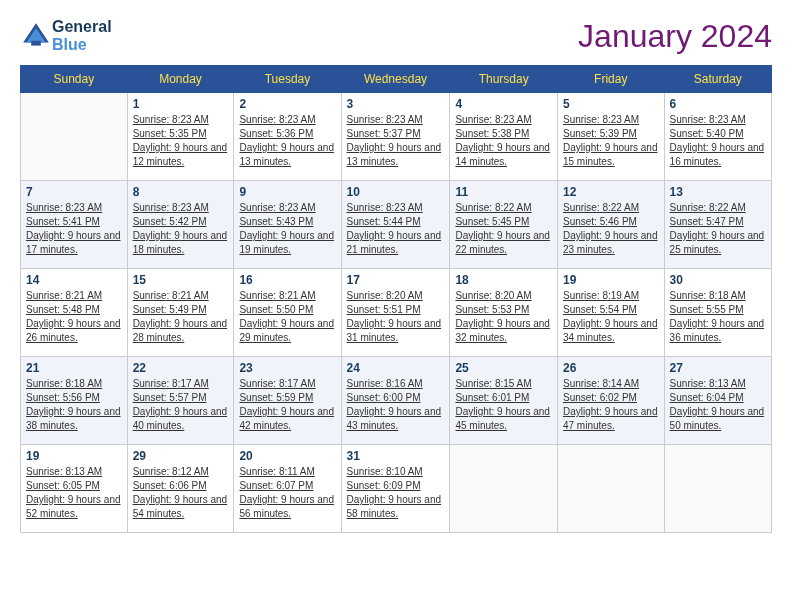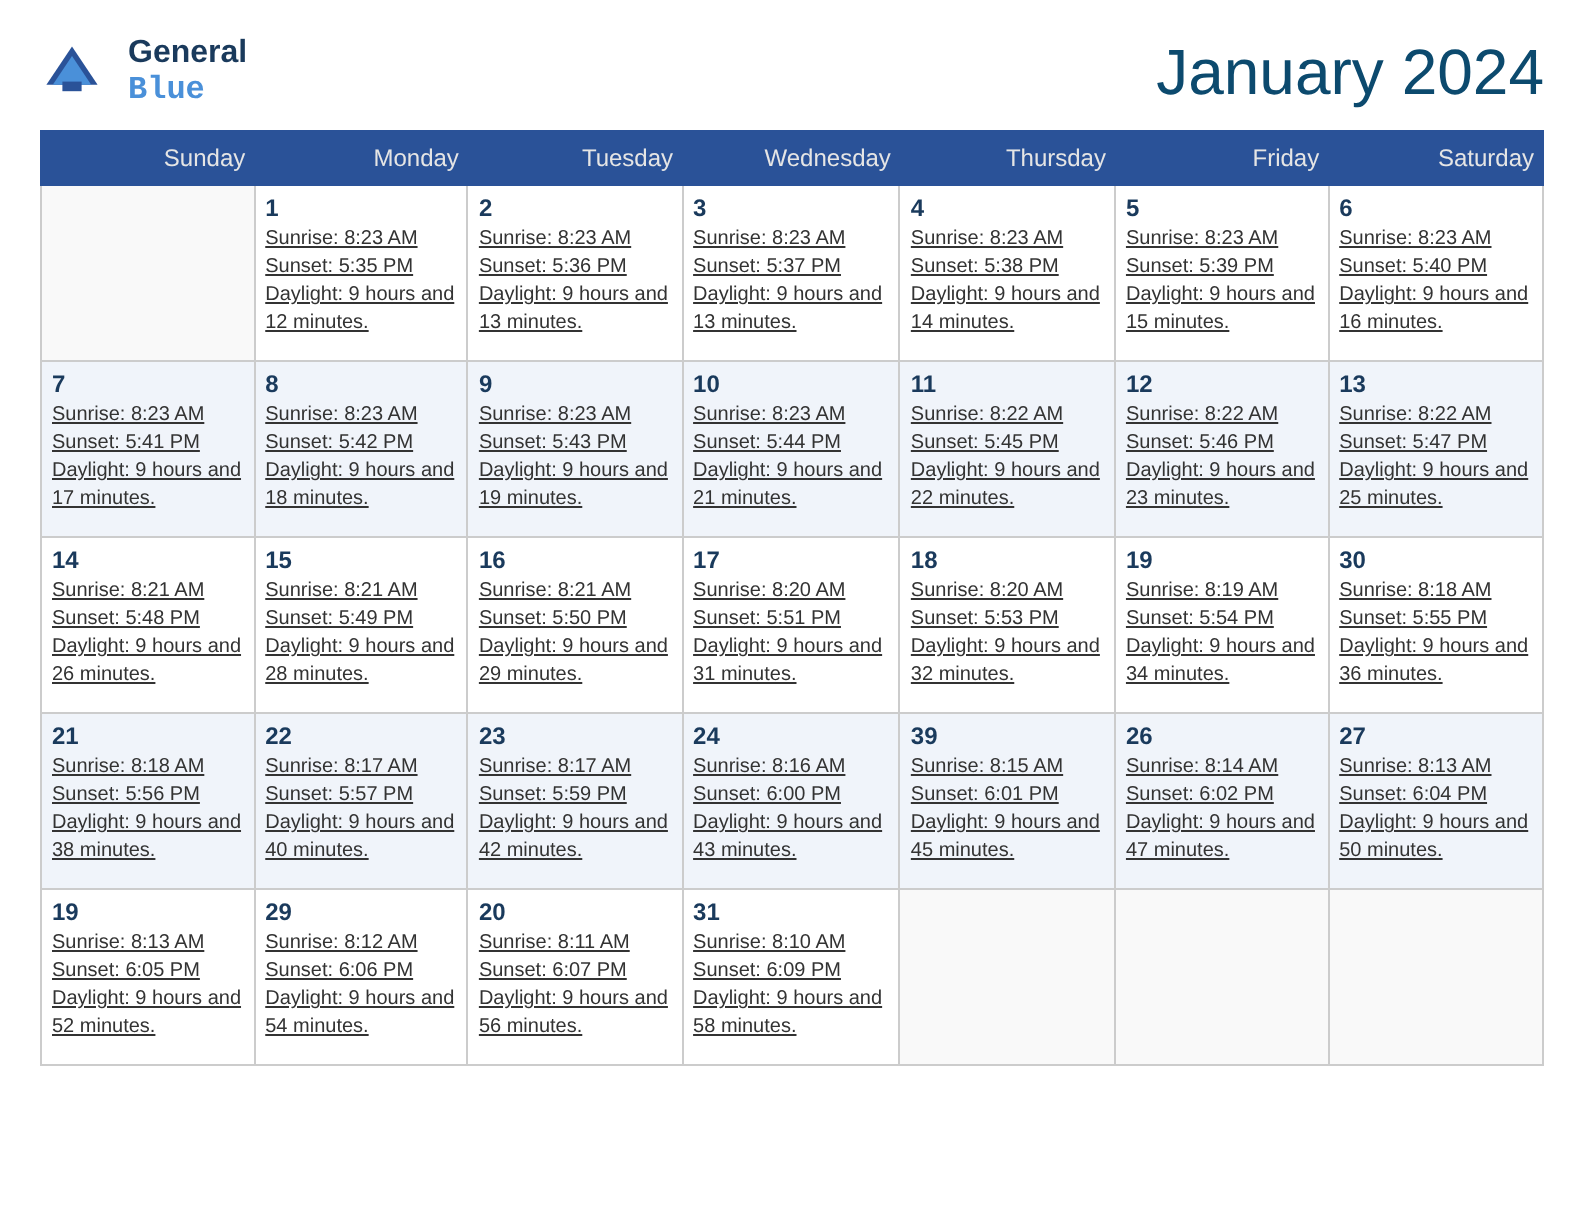--- a/index.html
+++ b/index.html
@@ -16,48 +16,48 @@
     }
     .header {
       display: flex;
       align-items: flex-start;
       justify-content: space-between;
       margin-bottom: 10px;
     }
     .logo {
       display: flex;
       align-items: center;
-      gap: 12px;
+      gap: 0;
     }
     .logo-icon {
       width: 32px;
       height: 32px;
     }
     .title-block {
       text-align: right;
     }
     .month-title {
       font-size: 32px;
-      color: #0c4a6e;
+      color: #701a75;
       font-weight: 300;
     }
     .location {
       font-size: 14px;
       color: #555;
     }
     .calendar {
       width: 100%;
       border-collapse: collapse;
       font-size: 10.5px;
     }
     .calendar th {
       background-color: #2a5298;
-      color: #e5e5e5;
+      color: #fde047;
       padding: 6px 4px;
-      text-align: right;
+      text-align: center;
       font-size: 12px;
       font-weight: normal;
       border: 1px solid #2a5298;
     }
     .calendar td {
       border: 1px solid #ccc;
       vertical-align: top;
       padding: 4px 5px;
       width: 113px;
       height: 88px;
@@ -89,21 +89,21 @@
 <div class="page">
   <div class="header">
     <div class="logo">
       <svg class="logo-icon" viewBox="0 0 40 40" xmlns="http://www.w3.org/2000/svg">
         <polygon points="20,4 36,28 4,28" fill="#2a5298"></polygon>
         <polygon points="20,10 32,28 8,28" fill="#4a90d9"></polygon>
         <rect x="14" y="26" width="12" height="6" fill="#2a5298"></rect>
       </svg>
       <div>
         <div style="font-size:16px;font-weight:bold;color:#1a3a5c;">General</div>
-        <div style="font-size:16px;font-weight:bold;color:#4a90d9;font-family:Liberation Mono, monospace;">Blue</div>
+        <div style="font-size:16px;font-weight:bold;color:#4a90d9;">Blue</div>
       </div>
     </div>
     <div class="title-block">
       <div class="month-title">January 2024</div>
     </div>
   </div>
 
   <table class="calendar">
     <thead>
       <tr>
@@ -215,21 +215,21 @@
           </td>
           <td>
             <span class="day-num">23</span>
             <div class="day-info">Sunrise: 8:17 AM<br>Sunset: 5:59 PM<br>Daylight: 9 hours and 42 minutes.</div>
           </td>
           <td>
             <span class="day-num">24</span>
             <div class="day-info">Sunrise: 8:16 AM<br>Sunset: 6:00 PM<br>Daylight: 9 hours and 43 minutes.</div>
           </td>
           <td>
-            <span class="day-num">39</span>
+            <span class="day-num">25</span>
             <div class="day-info">Sunrise: 8:15 AM<br>Sunset: 6:01 PM<br>Daylight: 9 hours and 45 minutes.</div>
           </td>
           <td>
             <span class="day-num">26</span>
             <div class="day-info">Sunrise: 8:14 AM<br>Sunset: 6:02 PM<br>Daylight: 9 hours and 47 minutes.</div>
           </td>
           <td>
             <span class="day-num">27</span>
             <div class="day-info">Sunrise: 8:13 AM<br>Sunset: 6:04 PM<br>Daylight: 9 hours and 50 minutes.</div>
           </td>

